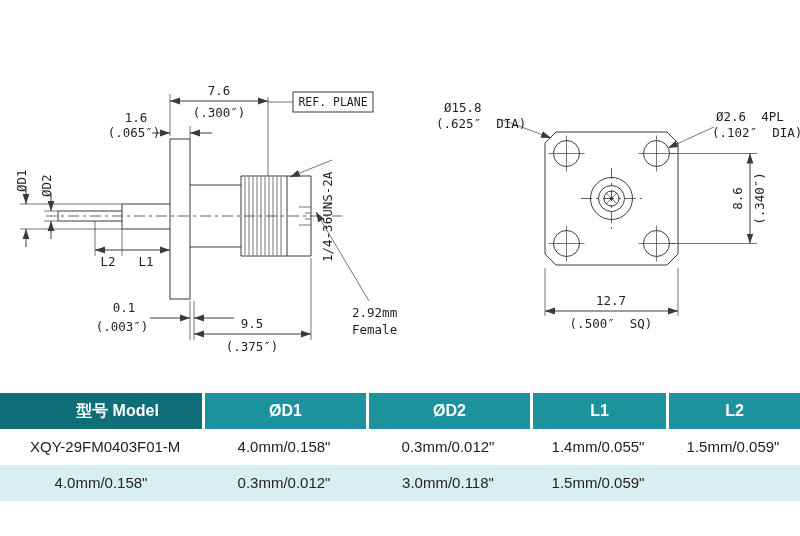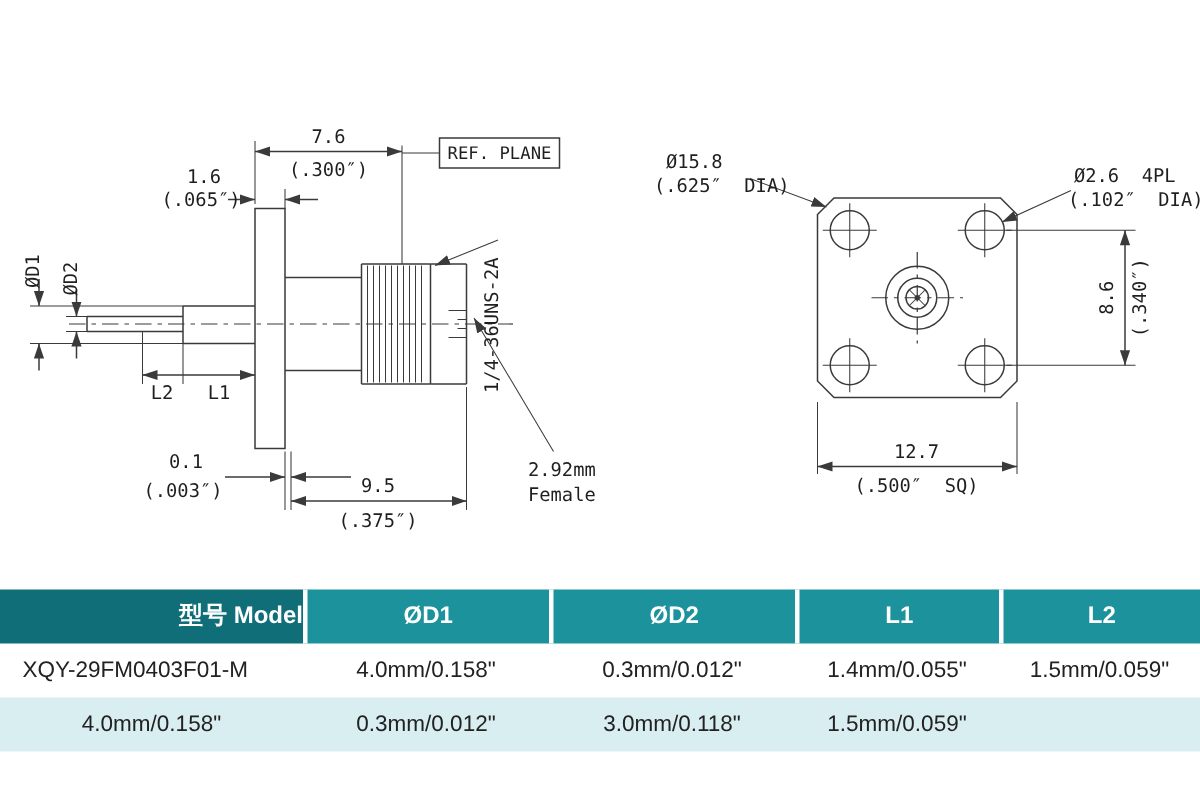--- a/index.html
+++ b/index.html
@@ -18,25 +18,25 @@
   .thead, .tr {
     display:grid; grid-template-columns:202px 164px 164px 136px 134px;
     width:800px; box-sizing:border-box;
   }
   .th {
     box-sizing:border-box; height:36px; line-height:36px;
     background:var(--th-teal,#1b929c); color:#fff; font-size:16px; font-weight:600;
     text-align:center; overflow:hidden; white-space:nowrap;
   }
   .th + .th { border-left:3px solid #fff; }
-  .th-model { background:var(--th-dark,#0f6e78); text-align:right; padding-left:33px; }
+  .th-model { background:var(--th-dark,#0f6e78); text-align:center; padding-left:33px; }
   .tr { height:36px; line-height:36px; font-size:15px; color:#222; background:#fff; }
   .tr.alt { background:var(--row-alt,#d9eef1); }
   .td { text-align:center; overflow:hidden; white-space:nowrap; }
-  .td-model { text-align:left; padding-left:15px; }
+  .td-model { text-align:left; padding-left:30px; }
 </style>
 </head>
 <body>
 
 <div class="page">
 
   <div class="drawing">
     <svg width="800" height="392" viewBox="0 0 800 392">
       <defs>
         <marker id="ae" markerWidth="11" markerHeight="8" refX="10" refY="4" orient="auto" markerUnits="userSpaceOnUse">

